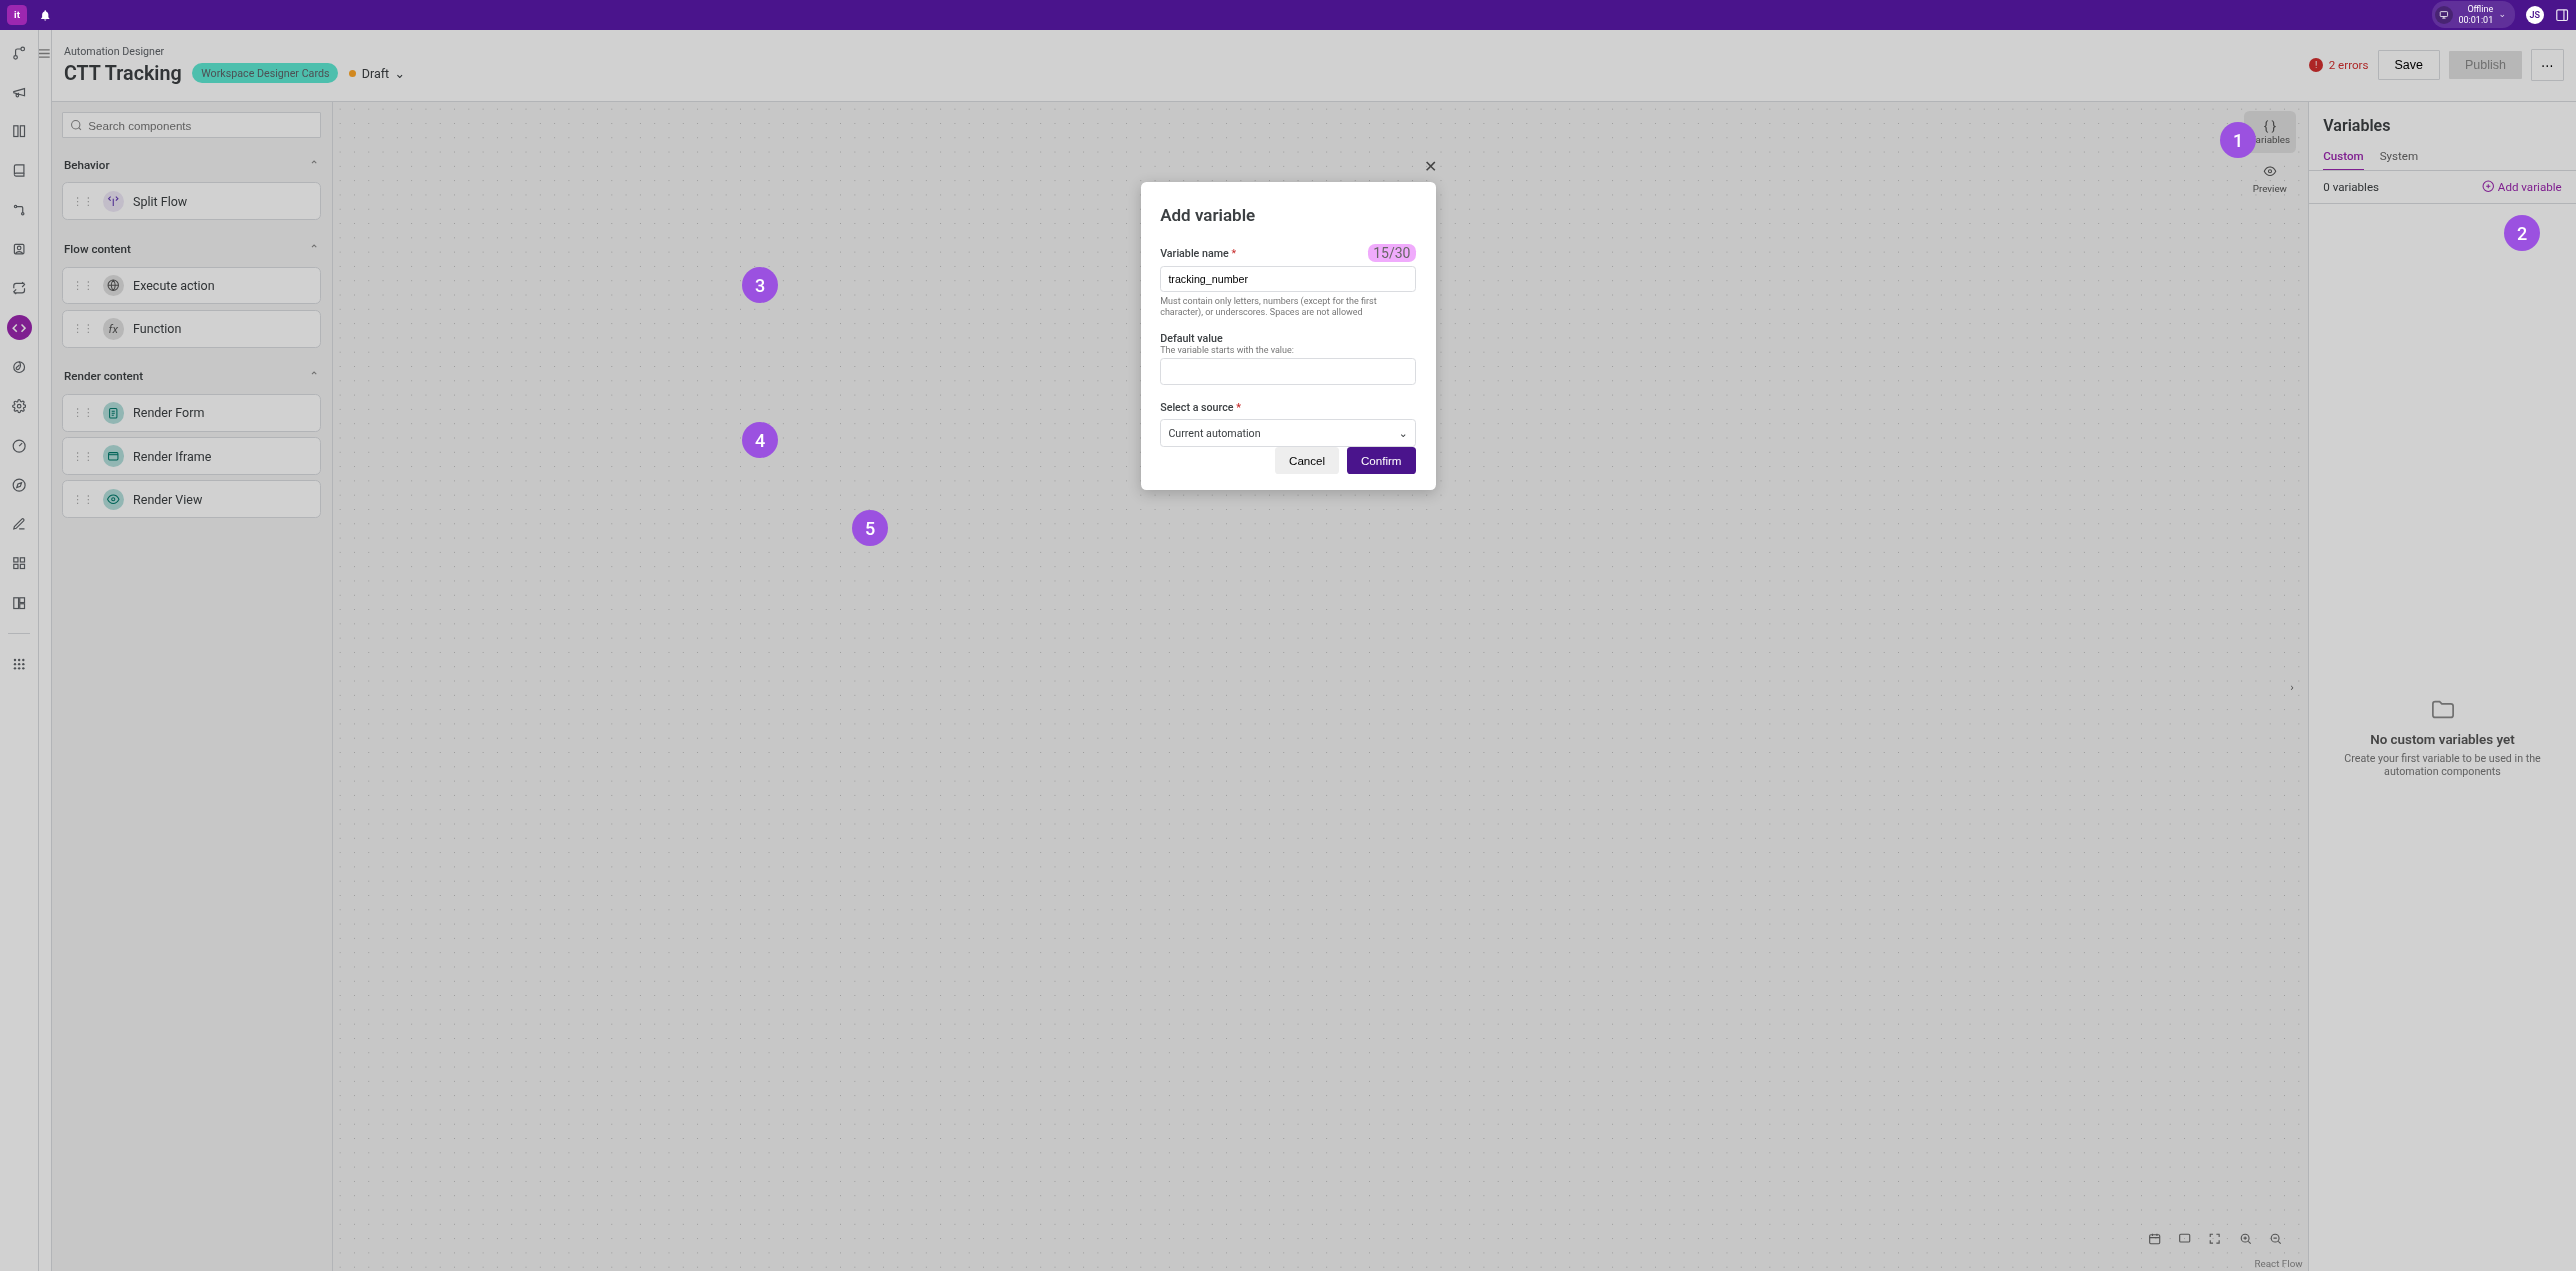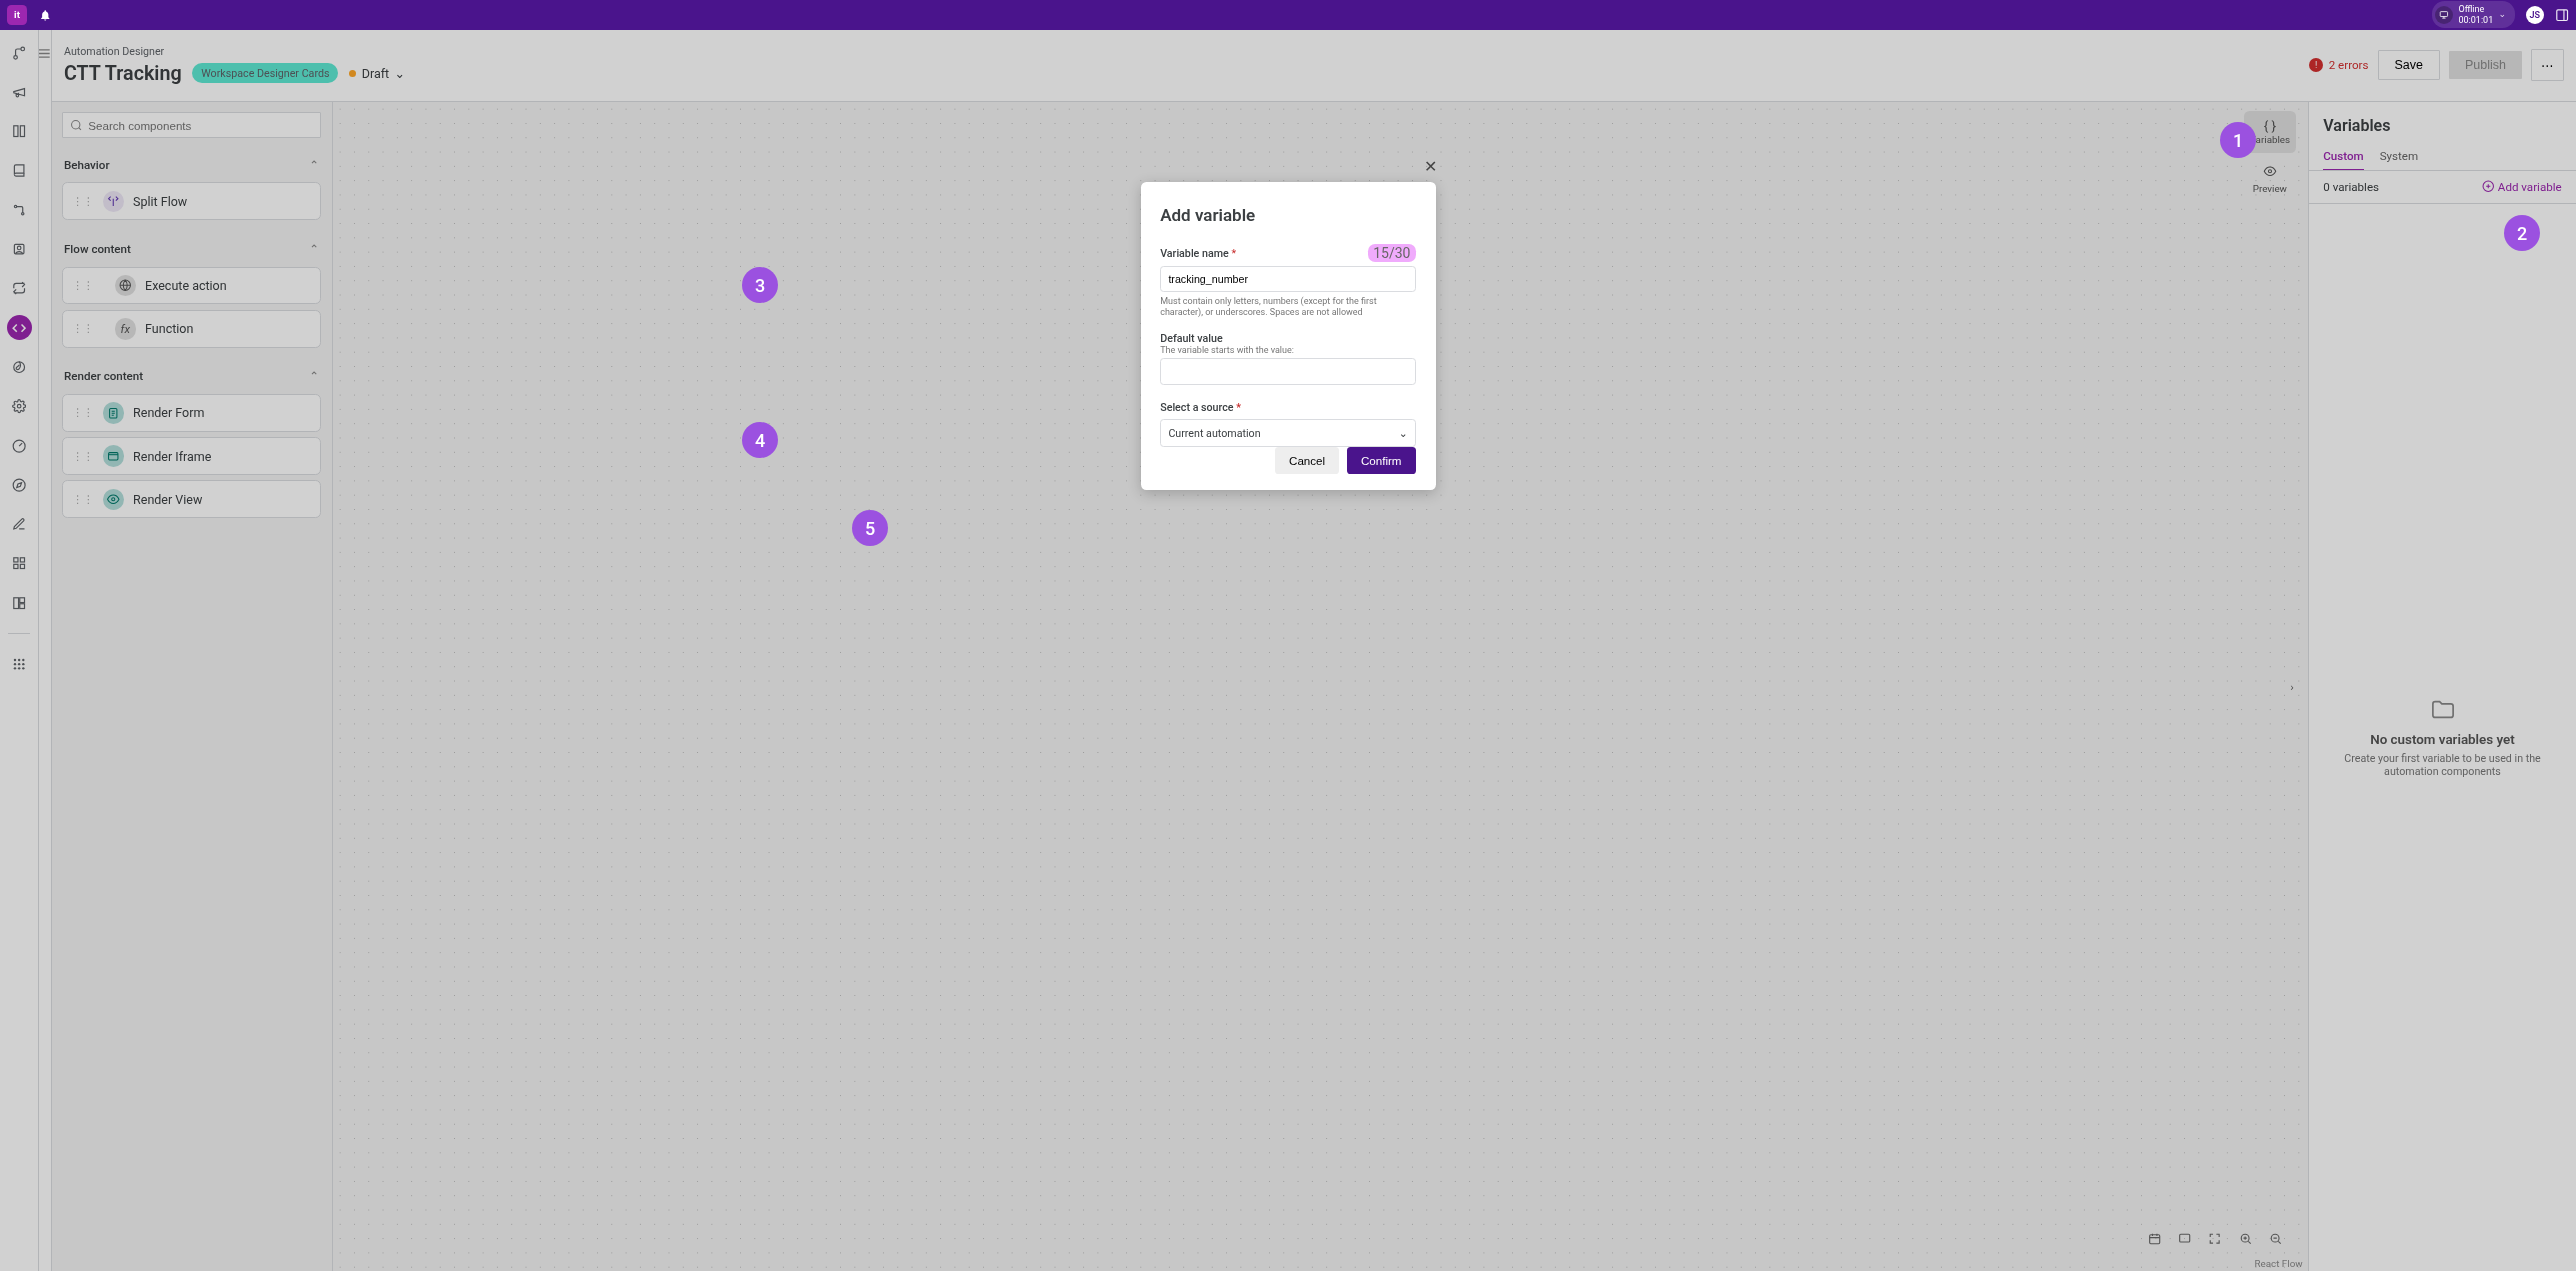--- a/index.html
+++ b/index.html
@@ -20,21 +20,21 @@
   * { box-sizing: border-box; margin: 0; padding: 0; }
   html, body { height: 100%; font-family: -apple-system, BlinkMacSystemFont, "Segoe UI", Roboto, Arial, sans-serif; font-size: 12.5px; color: var(--gray-dark); overflow: hidden; }
   body { display: flex; flex-direction: column; }
 
   
   .topbar { height: 29.5px; background: var(--purple-primary); display: flex; align-items: center; padding: 0 7.2px; color: #fff; font-size: 10.7px; justify-content: space-between; gap: 28px; }
   .topbar-left { display: flex; align-items: center; gap: 12.5px; }
   .logo-sq { width: 19.7px; height: 19.7px; background: var(--purple-accent); border-radius: 4.5px; display: flex; align-items: center; justify-content: center; font-size: 9.8px; font-weight: bold; }
   .bell { font-size: 13.4px; cursor: pointer; }
   .topbar-right { display: flex; align-items: center; gap: 10.7px; }
-  .status-pill { background: rgba(255,255,255,0.12); border-radius: 12.5px; padding: 2.7px 9px 2.7px 2.7px; display: flex; align-items: center; gap: 5.4px; font-size: 9px; line-height: 1.2; }
+  .status-pill { background: rgba(255,255,255,0.12); border-radius: 12.5px; padding: 2.7px 9px 2.7px 2.7px; display: flex; align-items: center; gap: 5.4px; font-size: 9px; line-height: 1.2; text-align: right; }
   .status-dot { width: 18px; height: 18px; border-radius: 50%; background: rgba(0,0,0,0.25); display: flex; align-items: center; justify-content: center; }
   .status-chev { cursor: pointer; opacity: .8; }
   .avatar-circle { width: 18px; height: 18px; border-radius: 50%; background: #fff; color: var(--purple-primary); display: flex; align-items: center; justify-content: center; font-size: 9px; font-weight: 600; }
   .panel-toggle { cursor: pointer; opacity: .9; }
 
   
   .shell { flex: 1; display: flex; min-height: 0; }
 
   
   .icon-rail { width: 39px; background: #fff; border-right: 0.9px solid var(--gray-border); display: flex; flex-direction: column; align-items: center; padding-top: 10.7px; gap: 14.3px; }
@@ -72,21 +72,21 @@
   .components-panel { width: 281px; border-right: 0.9px solid var(--gray-border); background: #F3F3F3; padding: 10.7px; overflow-y: auto; }
   .search-wrap { display: flex; align-items: center; border: 0.9px solid var(--gray-border); border-radius: 1px; padding: 5.4px 7.2px; background: #fff; margin-bottom: 14.3px; }
   .search-wrap input { border: none; outline: none; flex: 1; font-size: 11.6px; background: transparent; }
   .search-ic { color: #888; margin-right: 5.4px; }
   .section-head { display: flex; justify-content: space-between; align-items: center; font-size: 11.6px; font-weight: 500; padding: 5.4px 1.8px; cursor: pointer; }
   .chev-up { color: #888; }
   .comp-card { display: flex; align-items: center; gap: 9px; background: #fff; border: 0.9px solid var(--gray-border); border-radius: 5.4px; padding: 7.2px 9px; margin: 5.4px 0; cursor: grab; }
   .drag-handle { color: #AAA; font-size: 10.7px; cursor: grab; }
   .comp-icon { width: 21.5px; height: 21.5px; border-radius: 50%; display: flex; align-items: center; justify-content: center; font-size: 11.6px; }
   .ci-purple { background: #EDE7F6; color: #5E35B1; }
-  .ci-gray { background: #E0E0E0; color: #555; margin-left: 12px; }
+  .ci-gray { background: #E0E0E0; color: #555; }
   .ci-teal { background: #B2DFDB; color: #00796B; }
   .sec-gap { height: 10.7px; }
 
   
   .canvas { flex: 1; background: #F3F3F3; position: relative; background-image: radial-gradient(#BBB 0.9px, transparent 0.9px); background-size: 14.3px 14.3px; }
   .floating-right-tools { position: absolute; top: 9px; right: 12.5px; display: flex; flex-direction: column; gap: 5.4px; }
   .tool-box { background: #E0E0E0; border-radius: 5.4px; padding: 7.2px 5.4px; text-align: center; font-size: 9.8px; color: #555; cursor: pointer; }
   .tool-ic { font-size: 13.4px; display:block; margin-bottom:1.8px; }
   .canvas-footer { position: absolute; bottom: 1.8px; right: 5.4px; font-size: 9.8px; color: #888; }
   .canvas-toolbar { position: absolute; bottom: 19.7px; right: 19.7px; display: flex; align-items: center; gap: 5.4px; }

